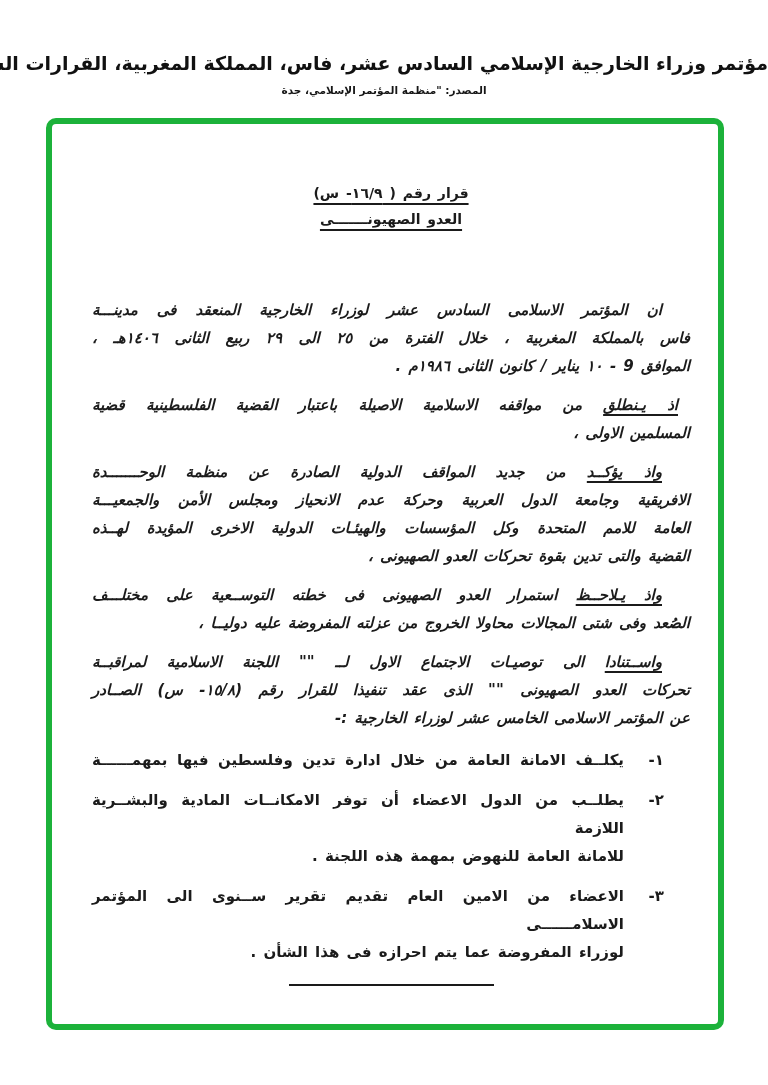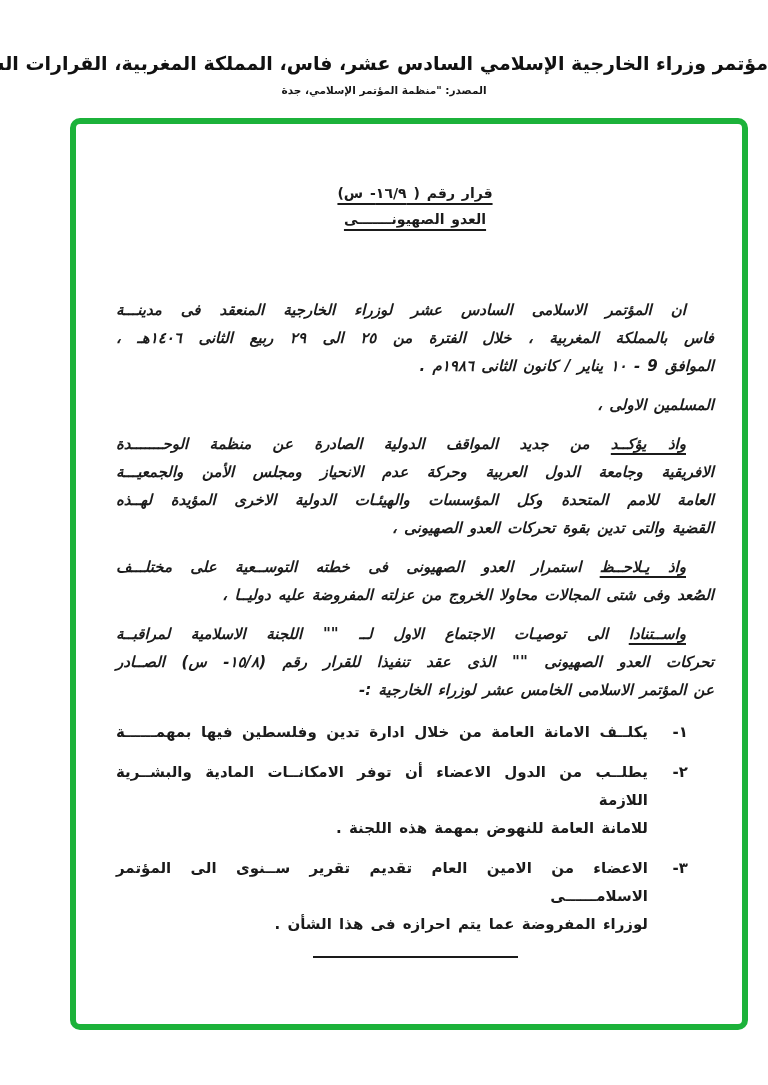--- a/index.html
+++ b/index.html
@@ -69,35 +69,36 @@
     margin:18px auto 0 auto;
     border-top:2px solid #1a1a1a;
   }
 </style>
 </head>
 <body>
 
 <div class="top-header">مؤتمر وزراء الخارجية الإسلامي السادس عشر، فاس، المملكة المغربية، القرارات السياسية، القرار الرقم ١٦/٩-س</div>
 <div class="source-line">المصدر:  "منظمة المؤتمر الإسلامي، جدة</div>
 
-<div class="green-frame" style="border-color: rgb(28, 178, 58); margin-left: 24px;">
+<div class="green-frame" style="border-color: rgb(28, 178, 58);">
   <div class="doc">
 
     <div class="doc-title">
       <span class="t-row"><span class="t-line">قرار رقم ( ١٦/٩- س)</span></span>
       <span class="t-row"><span class="t-line">العدو الصهيونـــــــى</span></span>
     </div>
 
     <div class="para">
       <div class="line j indent"><span class="lead"></span><span>ان المؤتمر الاسلامى السادس عشر لوزراء الخارجية المنعقد فى مدينـــة</span></div>
       <div class="line j">فاس بالمملكة المغربية ، خلال الفترة من ٢٥ الى ٢٩ ربيع الثانى ١٤٠٦هـ ،</div>
       <div class="line last">الموافق 9 - ١٠ يناير / كانون الثانى ١٩٨٦م .</div>
     </div>
 
     <div class="para">
+      <div class="line j indent-sm"><span class="lead">اذ يـنطلق</span><span> من مواقفه الاسلامية الاصيلة باعتبار القضية الفلسطينية قضية</span></div>
       <div class="line last">المسلمين الاولى ،</div>
     </div>
 
     <div class="para">
       <div class="line j indent"><span class="lead">واذ يؤكــد</span><span> من جديد المواقف الدولية الصادرة عن منظمة الوحـــــــدة</span></div>
       <div class="line j">الافريقية وجامعة الدول العربية وحركة عدم الانحياز ومجلس الأمن والجمعيـــة</div>
       <div class="line j">العامة للامم المتحدة وكل المؤسسات والهيئـات الدولية الاخرى المؤيدة لهــذه</div>
       <div class="line last">القضية والتى تدين بقوة تحركات العدو الصهيونى ،</div>
     </div>
 

